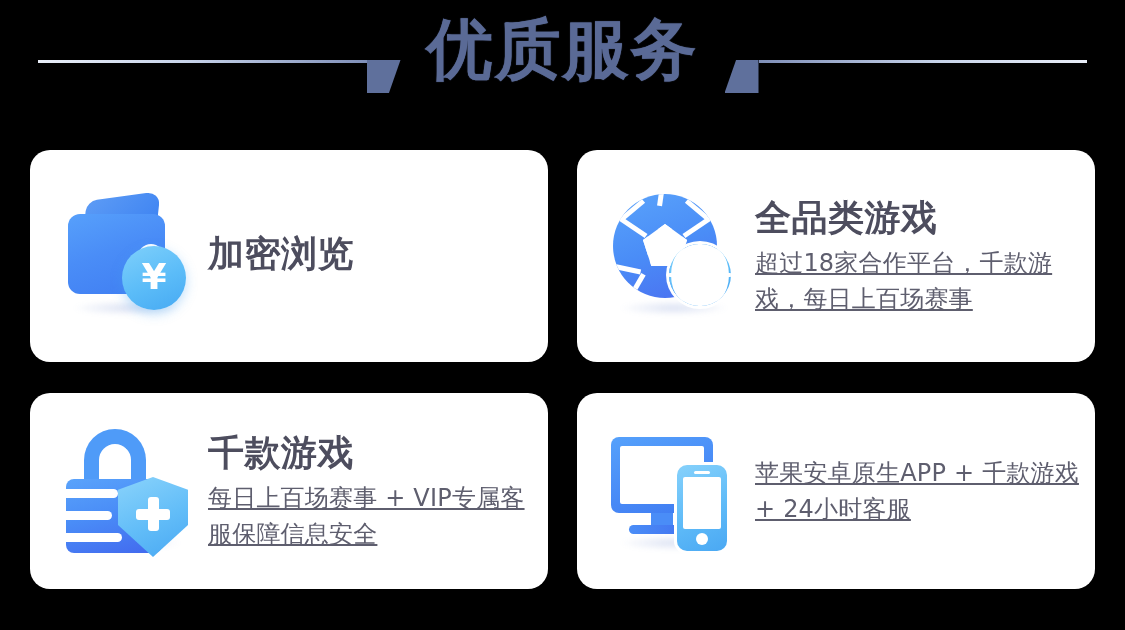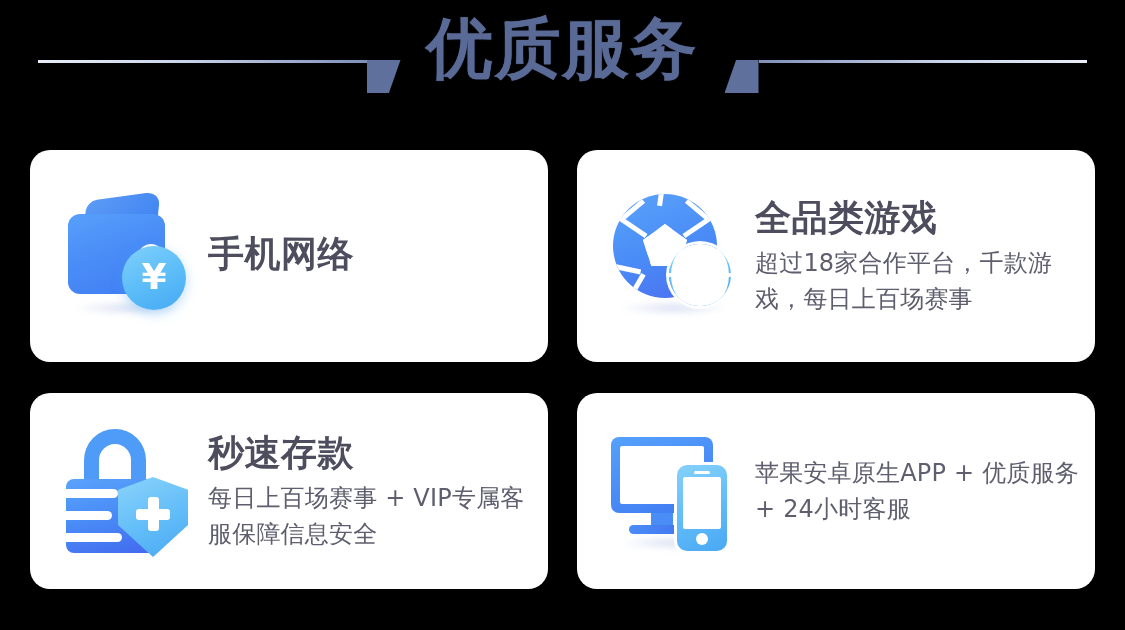--- a/index.html
+++ b/index.html
@@ -43,21 +43,21 @@
   .head-spacer-right { width: 38px; flex: 0 0 auto; }
   .title-gap { flex: 0 0 auto; width: 324px; }
 
   .title-cn {
     position: absolute; left: 0; right: 0; top: 8px;
     text-align: center;
     font-size: 66px; line-height: 82px;
     font-weight: 700;
     color: #5a6a96;
     letter-spacing: 2px;
-    font-family: Liberation Serif, serif;
+    font-family: Liberation Sans, sans-serif;
     text-shadow: 0 0 1px #5a6a96;
   }
   .title-en {
     position: absolute; left: 0; right: 0; top: 98px;
     text-align: center;
     font-size: 31px; line-height: 36px;
     font-weight: 700;
     color: #5a6a96;
     letter-spacing: 6px;
     text-indent: 6px;
@@ -95,21 +95,21 @@
     letter-spacing: 0.5px;
     margin-bottom: 4px;
   }
   .card-desc {
     font-size: 24px; line-height: 36px;
     color: #5e5e6e;
     font-family: "DejaVu Sans", "Liberation Sans", sans-serif;
     letter-spacing: 0.2px;
     max-width: 330px;
   }
-  .card-desc.wide { max-width: 340px; }
+  .card-desc.wide { max-width: 340px; text-decoration: underline; }
 
   
   .ico-shadow {
     position: absolute; left: 12px; bottom: 10px;
     width: 110px; height: 16px;
     background: radial-gradient(ellipse at center, rgba(90,120,200,.20), rgba(90,120,200,0) 70%);
     filter: blur(2px);
   }
 
   
@@ -289,21 +289,21 @@
       <div class="card-icon">
         <div class="ico-shadow"></div>
         <div class="wal-flap"></div>
         <div class="wal-body"></div>
         <div class="wal-clasp"></div>
         <div class="wal-coin">
           <span>¥</span>
         </div>
       </div>
       <div class="card-text">
-        <div class="card-title">手机网络</div>
+        <div class="card-title">加密浏览</div>
       </div>
     </div>
 
     <div class="card">
       <div class="card-icon">
         <div class="ico-shadow"></div>
         <div class="ball-soccer">
           <i class="sp-c"></i>
           <i class="sp-1"></i>
           <i class="sp-2"></i>
@@ -337,38 +337,38 @@
           <i class="lk-3"></i>
         </div>
         <div class="lock-shield">
           <div class="lock-cross">
             <i class="lc-v"></i>
             <i class="lc-h"></i>
           </div>
         </div>
       </div>
       <div class="card-text">
-        <div class="card-title">秒速存款</div>
+        <div class="card-title">千款游戏</div>
         <div class="card-desc wide">每日上百场赛事 + VIP专属客服保障信息安全</div>
       </div>
     </div>
 
     <div class="card">
       <div class="card-icon">
         <div class="ico-shadow"></div>
         <div class="dev-monitor">
           <div class="dev-screen"></div>
         </div>
         <div class="dev-neck"></div>
         <div class="dev-base"></div>
         <div class="dev-phone">
           <div class="ear"></div>
           <div class="scr"></div>
           <div class="home"></div>
         </div>
       </div>
       <div class="card-text">
-        <div class="card-desc wide">苹果安卓原生APP + 优质服务 + 24小时客服</div>
+        <div class="card-desc wide">苹果安卓原生APP + 千款游戏 + 24小时客服</div>
       </div>
     </div>
 
   </div>
 </div>
 
 </body></html>

